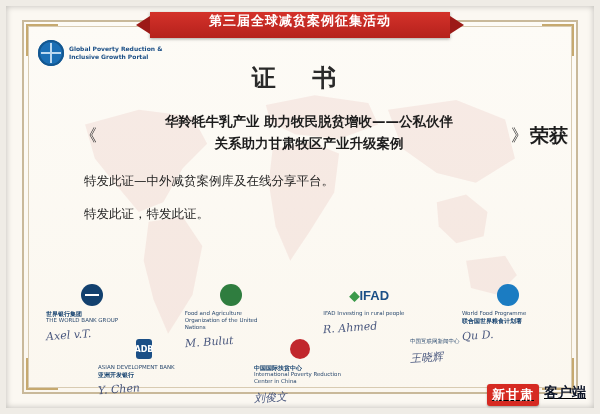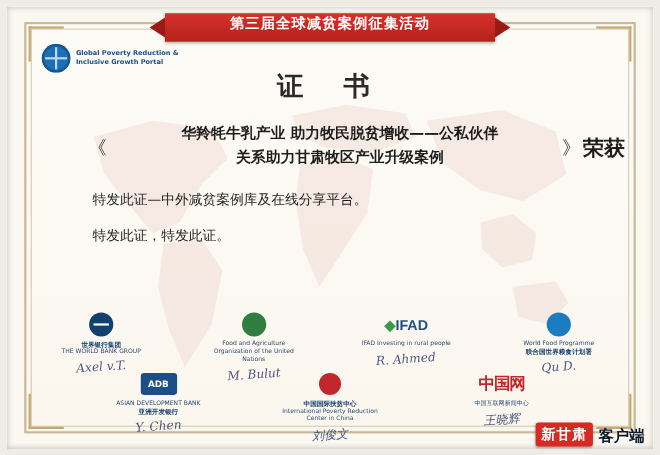--- a/index.html
+++ b/index.html
@@ -118,50 +118,50 @@
   .para .p2{display:block;}
   .para .p3{display:block;margin-top:8px;}
 
   
   .logo-row{
     position:absolute;left:40px;right:40px;
     display:flex;justify-content:space-between;align-items:flex-start;
   }
   .logo-row.row1{top:276px;}
   .logo-row.row2{top:330px;left:92px;right:92px;justify-content:space-between;}
-  .logo-item{width:92px;text-align:center;}
+  .logo-item{width:92px;text-align:left;}
   .logo-mark{height:26px;display:flex;align-items:center;justify-content:center;}
   .logo-caption{font-size:5.5px;line-height:7px;color:#2b4a6f;margin-top:2px;}
   .logo-caption .cn{display:block;font-size:6px;color:#13406e;font-weight:bold;}
   .sig{
     font-family:"DejaVu Serif","Liberation Serif",serif;
     font-style:italic;font-size:11px;color:#2b3c6b;margin-top:3px;
     transform:rotate(-4deg);opacity:.85;
   }
   
   .wb-emblem{width:22px;height:22px;border-radius:50%;background:#12406e;position:relative;}
   .wb-emblem:after{content:"";position:absolute;left:4px;top:10px;width:14px;height:2px;background:#fff;}
   .fao-emblem{width:22px;height:22px;border-radius:50%;background:#2f7d3f;}
   .ifad-text{font-size:13px;font-weight:bold;color:#1b4f86;font-family:"Liberation Sans",sans-serif;}
   .ifad-text .leaf{color:#3c9a4b;}
   .wfp-emblem{width:22px;height:22px;border-radius:50%;background:#1b7cc2;}
   .adb-emblem{
-    width:33px;height:20px;background:#1b4f86;border-radius:3px;color:#fff;
+    width:16px;height:20px;background:#1b4f86;border-radius:3px;color:#fff;
     font-size:8px;display:flex;align-items:center;justify-content:center;font-weight:bold;
   }
   .ctr-emblem{width:20px;height:20px;border-radius:50%;background:#c1272d;}
   .cn-red{
     font-family:"DejaVu Serif","Liberation Serif",serif;
     color:#c1272d;font-size:15px;font-weight:bold;letter-spacing:-1px;
   }
 
   
   .app-watermark{
     position:absolute;right:14px;bottom:8px;
-    display:flex;align-items:flex-end;gap:5px;z-index:12;
+    display:flex;align-items:flex-start;gap:5px;z-index:12;text-decoration:underline;
   }
   .app-logo{
     background:#d62a22;color:#fff;font-size:13px;font-weight:bold;
     padding:2px 5px;border-radius:3px;letter-spacing:1px;
     box-shadow:0 1px 2px rgba(0,0,0,.3);
   }
   .app-name{
     color:#0f172a;font-size:14px;font-weight:bold;
     text-shadow:0 1px 1px rgba(255,255,255,.7);
   }
@@ -283,23 +283,20 @@
             <span class="ctr-emblem"></span>
           </div>
         <div class="logo-caption">
           <span class="cn">中国国际扶贫中心</span>
           <span>International Poverty Reduction Center in China</span>
         </div>
         <div class="sig">刘俊文</div>
       </div>
 
       <div class="logo-item">
-        <div class="logo-mark">
-          <span class="cn-red">中国网</span>
-        </div>
         <div class="logo-caption">
           <span>中国互联网新闻中心</span>
         </div>
         <div class="sig">王晓辉</div>
       </div>
     </div>
 
   </div>
 
   <div class="app-watermark">

